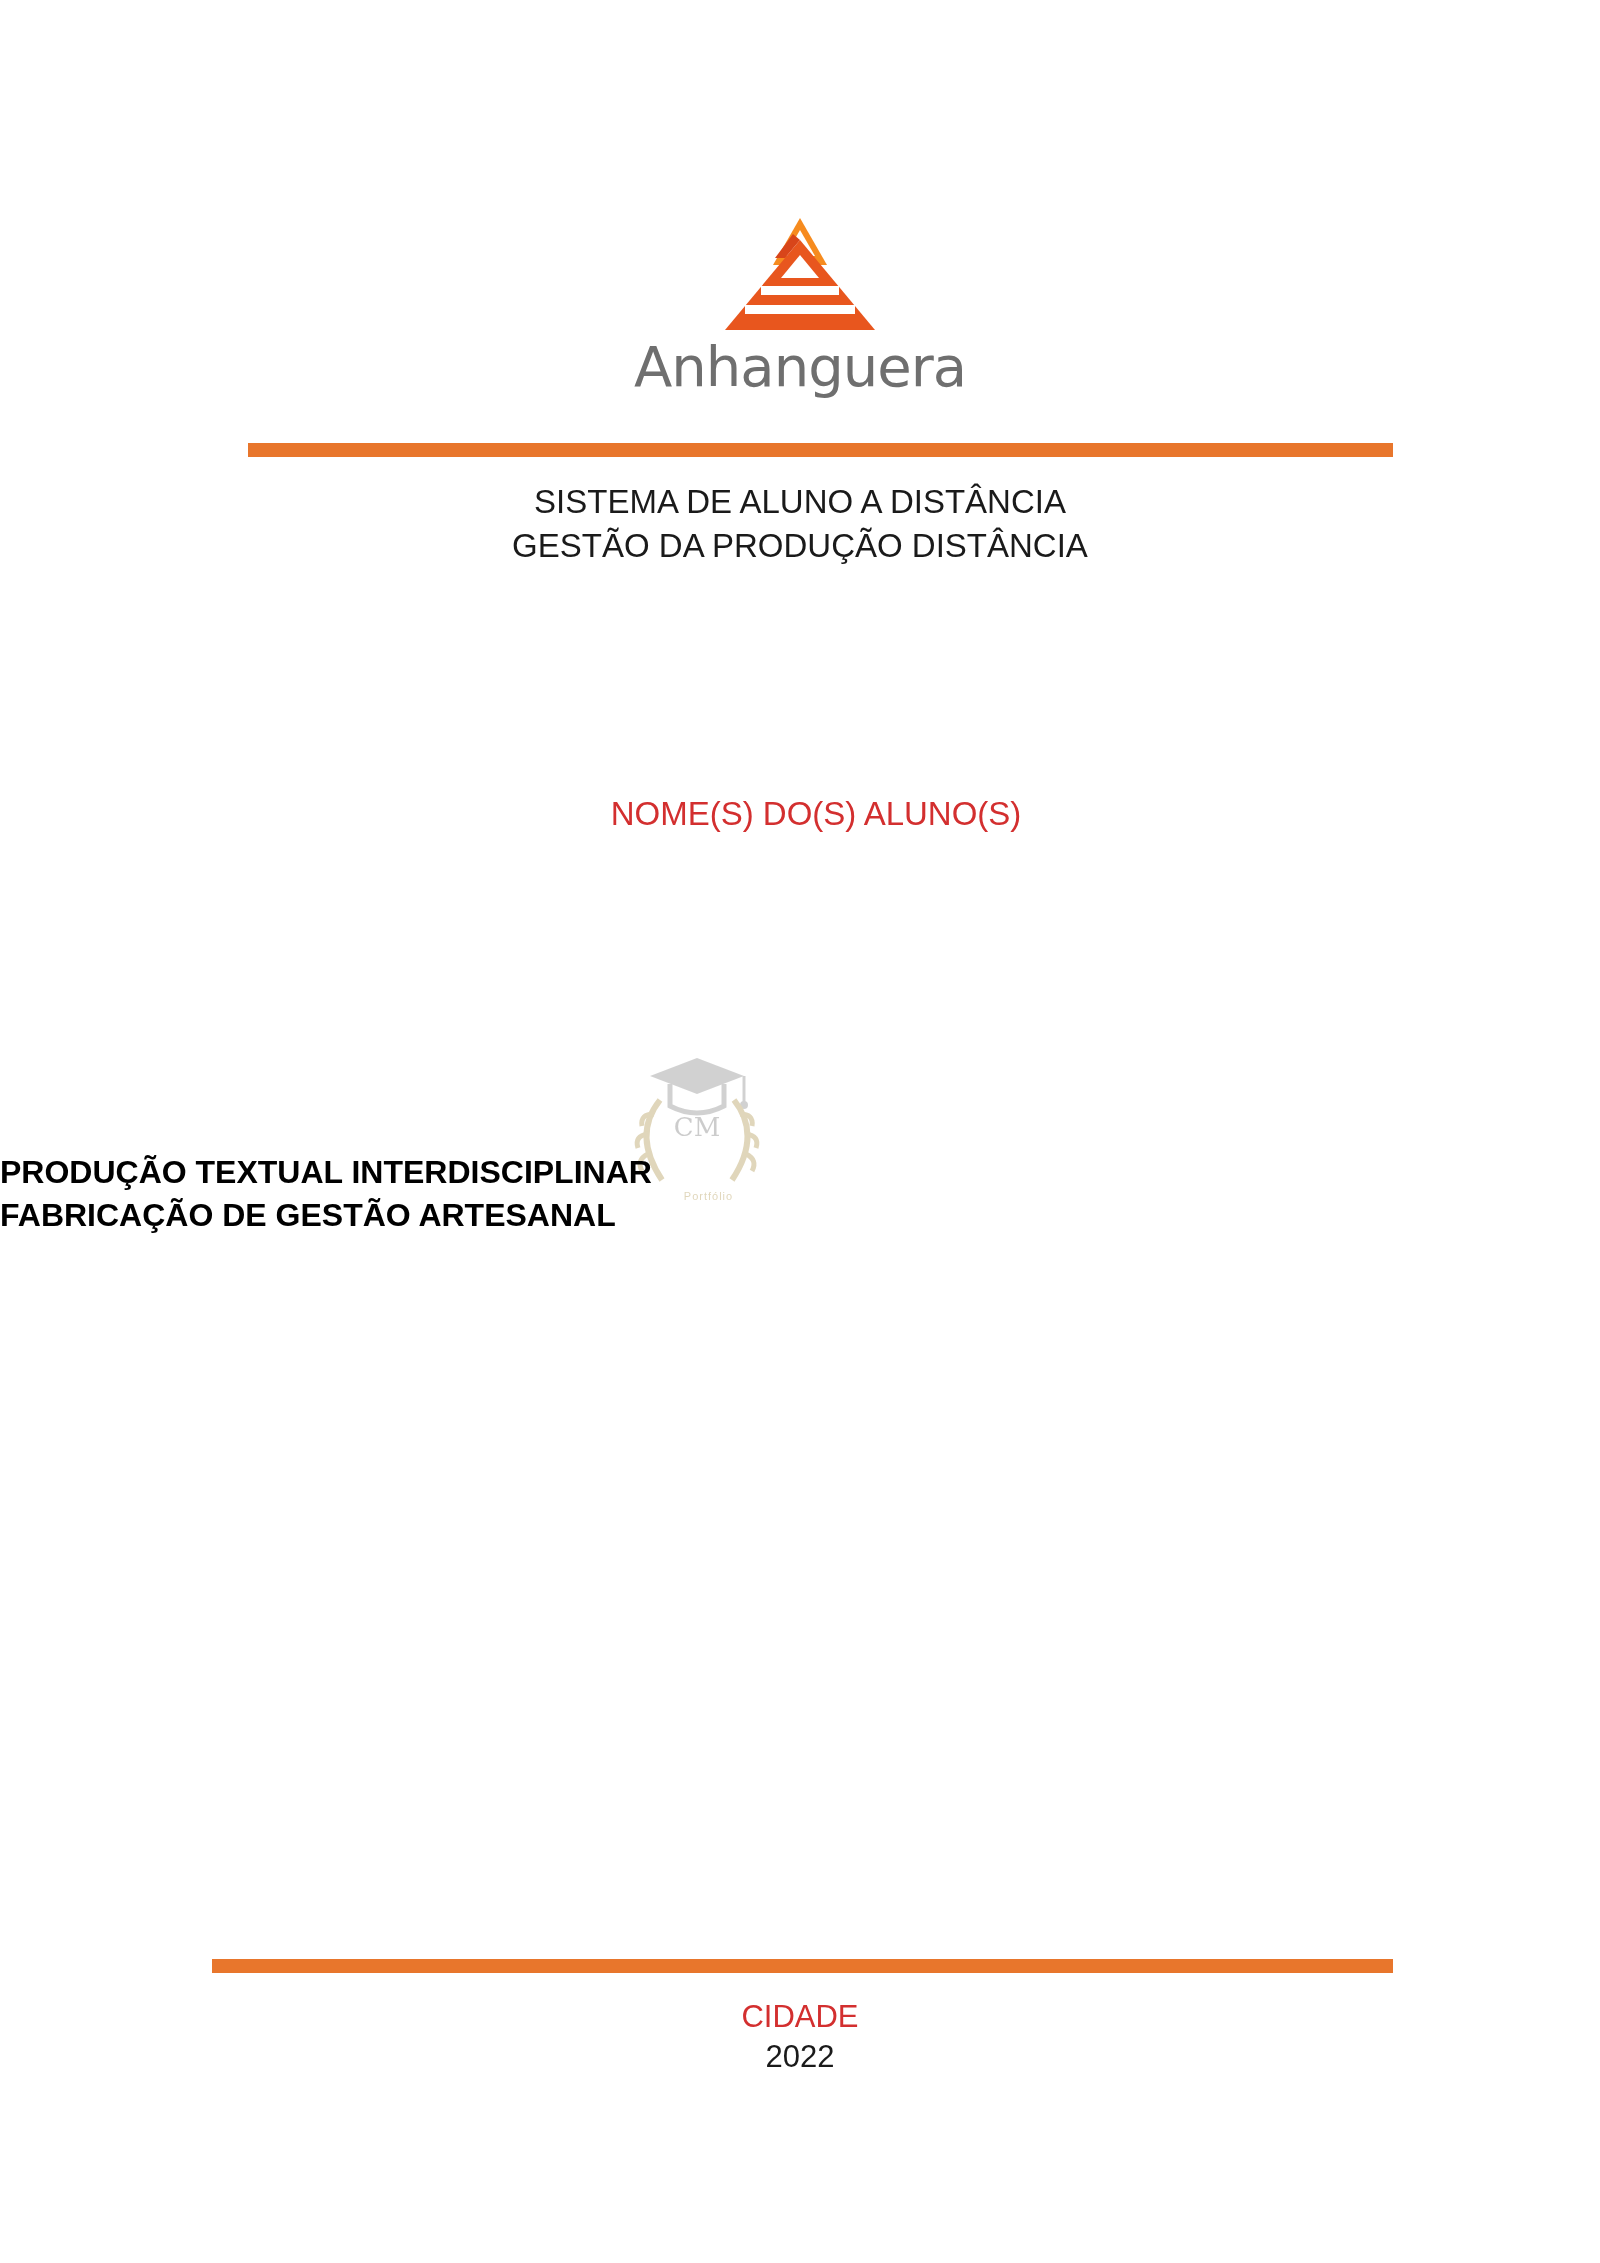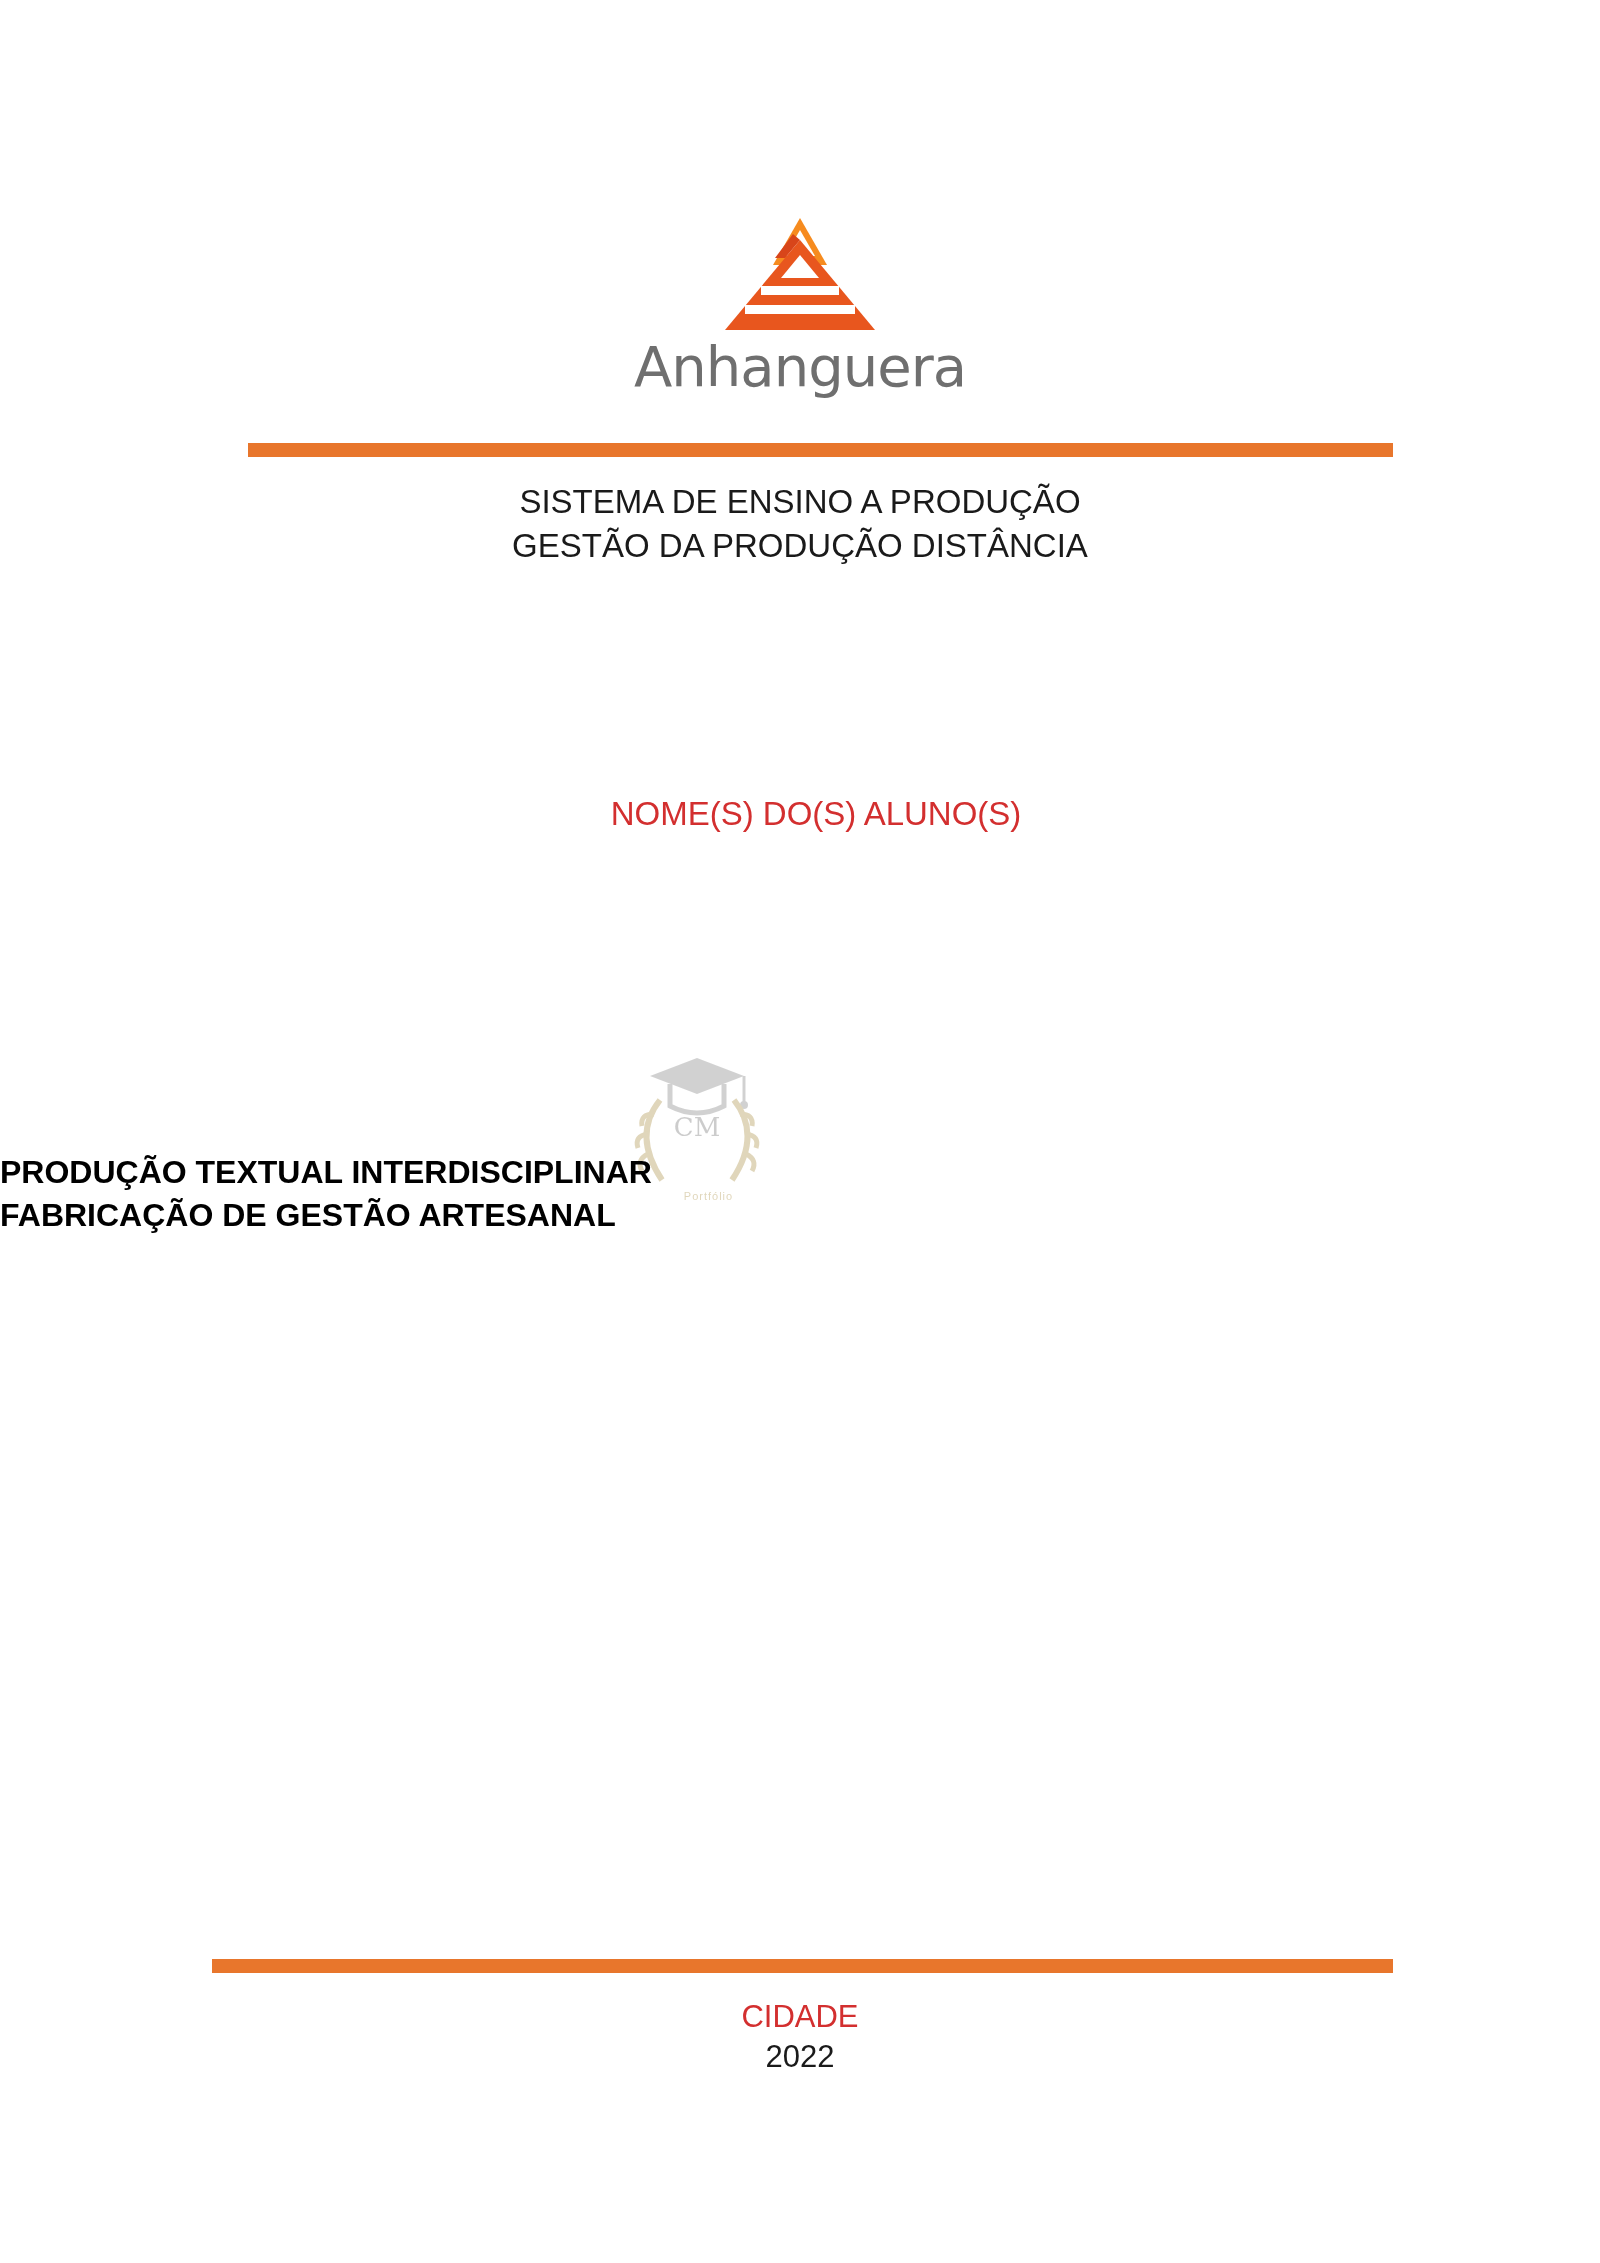--- a/index.html
+++ b/index.html
@@ -152,21 +152,21 @@
       <rect x="30" y="95" width="110" height="9" fill="#ffffff"></rect>
 
       <polygon points="85,30 70,48 60,48 78,24" fill="#D8451A"></polygon>
     </svg>
     <span class="logo-word">Anhanguera</span>
   </div>
 
   <div class="rule-top"></div>
 
   <div class="header-lines">
-    <div>SISTEMA DE ENSINO A PRODUÇÃO</div>
+    <div>SISTEMA DE ALUNO A DISTÂNCIA</div>
     <div>GESTÃO DA PRODUÇÃO DISTÂNCIA</div>
   </div>
 
   <div class="students">NOME(S) DO(S) ALUNO(S)</div>
 
   <div class="watermark">
     <svg viewBox="0 0 190 180" width="190" height="180" aria-hidden="true">
 
       <polygon points="95,18 142,36 95,54 48,36" fill="#6b6b6b"></polygon>
       <path d="M68 44 L68 66 Q95 80 122 66 L122 44" fill="none" stroke="#6b6b6b" stroke-width="5"></path>

